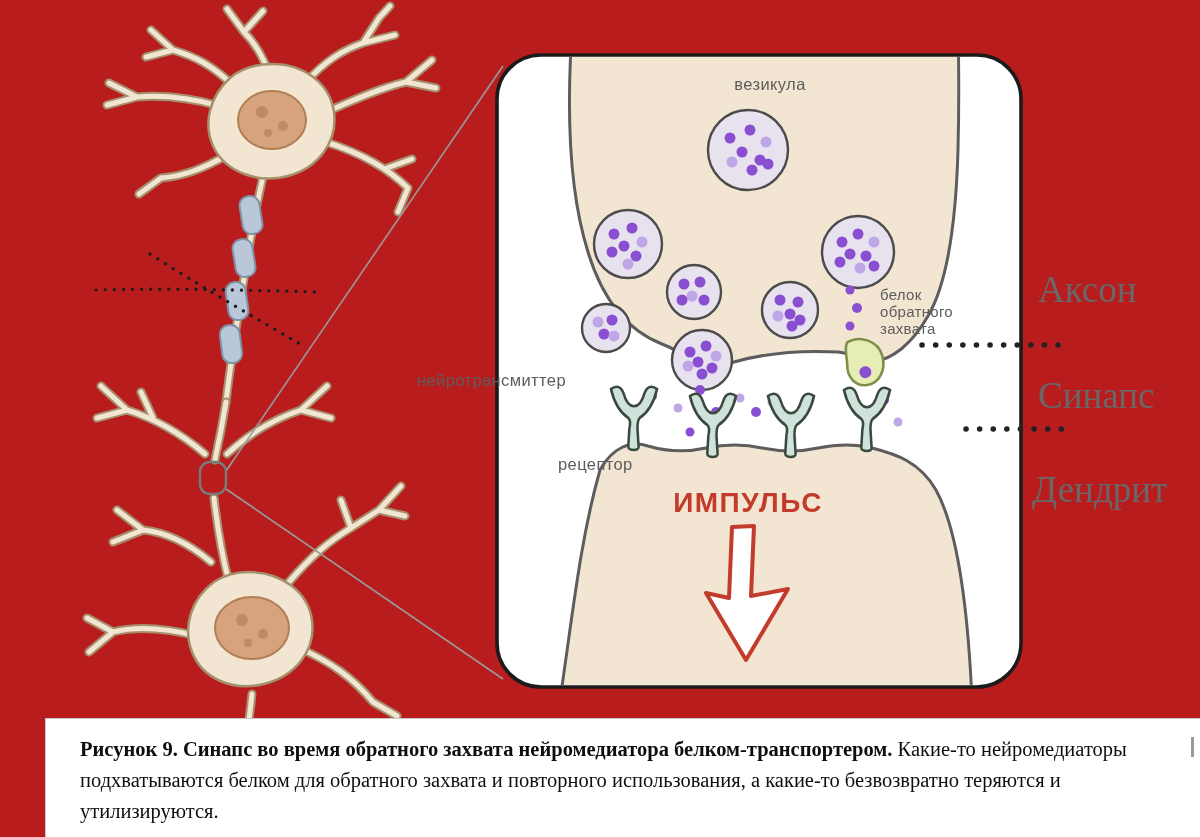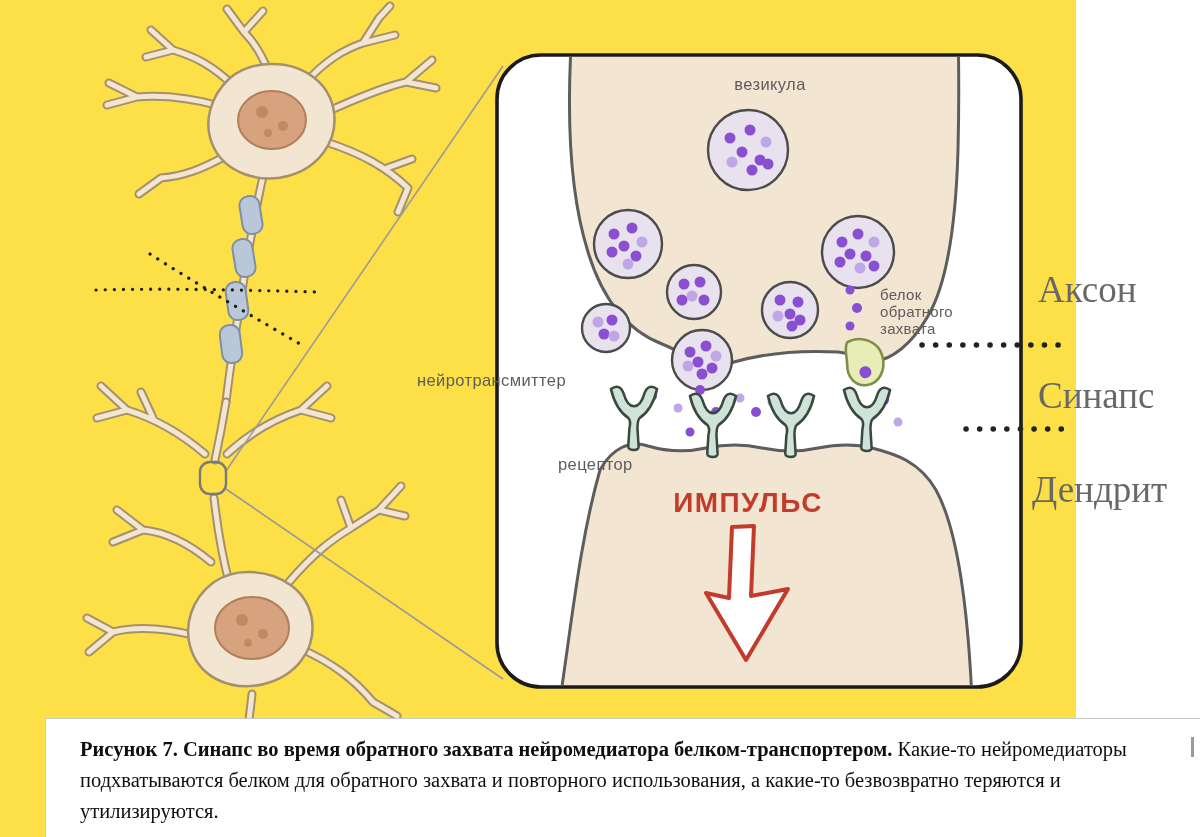--- a/index.html
+++ b/index.html
@@ -1,17 +1,17 @@
 <!DOCTYPE html>
 <html style="--neuron_beige: #f2e5d2; --neuron_outline: #a5906d; --nucleus_brown: #d6a37e; --myelin_blue: #b9c7d8; --vesicle_purple: #8a4fd0; --receptor_teal: #cfe3da; --protein_green: #e6eeb6; --impulse_red: #c23b2b; --caption_border: #c9c9c9;"><head>
 <meta charset="utf-8">
 <style>
   html,body{margin:0;padding:0;background:#ffffff;width:1200px;height:837px;overflow:hidden;
     font-family:"Liberation Sans",sans-serif;}
-  .page{position:relative;width:1076px;height:837px;background:#fde047;}
+  .page{position:relative;width:1200px;height:837px;background:#b91c1c;}
 
   
   .figure-wrap{position:absolute;top:0;left:0;width:1200px;height:718px;}
 
   .br-out{fill:none;stroke:var(--neuron_outline,#a5906d);stroke-width:9;stroke-linecap:round;stroke-linejoin:round;}
   .br-in{fill:none;stroke:var(--neuron_beige,#f2e5d2);stroke-width:5;stroke-linecap:round;stroke-linejoin:round;}
   .soma{fill:var(--neuron_beige,#f2e5d2);stroke:var(--neuron_outline,#a5906d);stroke-width:2.5;}
   .nucleus{fill:var(--nucleus_brown,#d6a37e);stroke:#b07f55;stroke-width:2;}
   .nucspot{fill:#a86b40;opacity:.45;}
   .myelin{fill:var(--myelin_blue,#b9c7d8);stroke:#7e90a4;stroke-width:2;}
@@ -212,18 +212,18 @@
       <text class="side-lbl" x="1038" y="302">Аксон</text>
       <line class="sep-dots" x1="922" y1="345" x2="1066" y2="345"></line>
       <text class="side-lbl" x="1038" y="408">Синапс</text>
       <line class="sep-dots" x1="966" y1="429" x2="1066" y2="429"></line>
       <text class="side-lbl" x="1032" y="502">Дендрит</text>
     </svg>
   </div>
 
   <div class="caption-bar">
     <p class="caption-text">
-      <strong>Рисунок 7. Синапс во время обратного захвата нейромедиатора белком-транспортером.</strong><span>Какие-то нейромедиаторы подхватываются белком для обратного захвата и повторного использования, а какие-то безвозвратно теряются и утилизируются.</span>
+      <strong>Рисунок 9. Синапс во время обратного захвата нейромедиатора белком-транспортером.</strong><span>Какие-то нейромедиаторы подхватываются белком для обратного захвата и повторного использования, а какие-то безвозвратно теряются и утилизируются.</span>
     </p>
   </div>
 
   <div class="edge-mark"></div>
 </div>
 
 </body></html>

